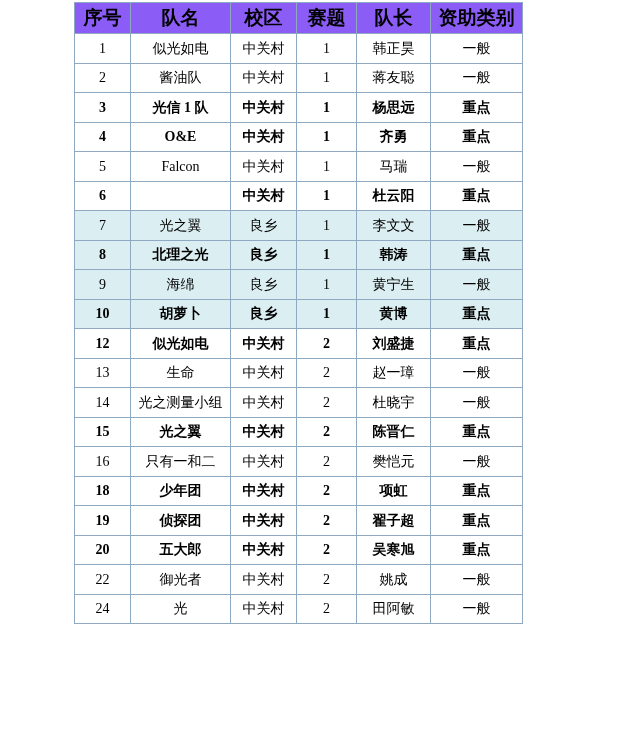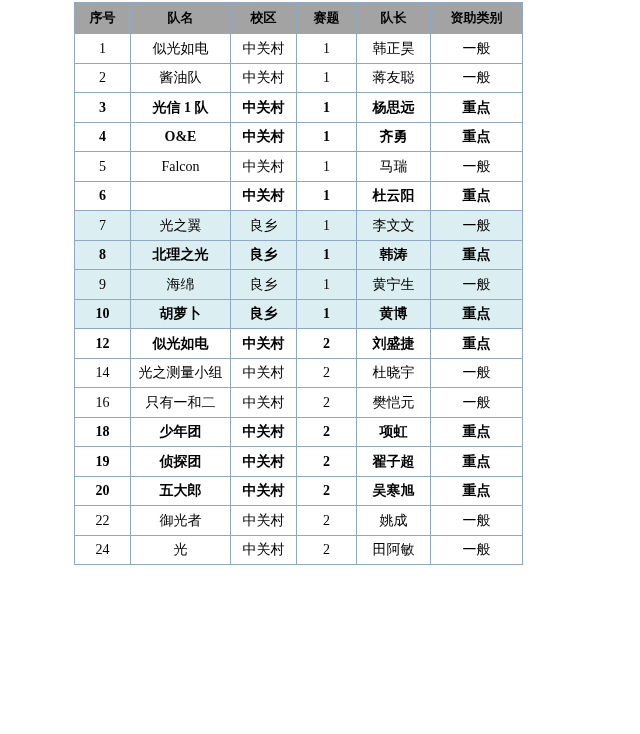--- a/index.html
+++ b/index.html
@@ -40,22 +40,22 @@
   }
   col.c0 { width: 56px; }
   col.c1 { width: 100px; }
   col.c2 { width: 66px; }
   col.c3 { width: 60px; }
   col.c4 { width: 74px; }
   col.c5 { width: 92px; }
 
   table.grid thead td {
     font-weight: bold;
-    font-size: 13px;
-    background: #a3a3a3;
+    font-size: 19px;
+    background: #8b5cf6;
     height: 30px;
   }
   tr.shade td {
     background: #dbeef2;
   }
   tr.plain td {
     background: #ffffff;
   }
   td.red {
     color: #ff0000;
@@ -170,26 +170,42 @@
         </tr>
         <tr class="plain">
           <td class="red bold">12</td>
           <td class="red bold">似光如电</td>
           <td class="red bold">中关村</td>
           <td class="red bold">2</td>
           <td class="red bold">刘盛捷</td>
           <td class="red bold">重点</td>
         </tr>
         <tr class="plain">
+          <td>13</td>
+          <td>生命</td>
+          <td>中关村</td>
+          <td>2</td>
+          <td>赵一璋</td>
+          <td>一般</td>
+        </tr>
+        <tr class="plain">
           <td>14</td>
           <td>光之测量小组</td>
           <td>中关村</td>
           <td>2</td>
           <td>杜晓宇</td>
           <td>一般</td>
+        </tr>
+        <tr class="plain">
+          <td class="red bold">15</td>
+          <td class="red bold">光之翼</td>
+          <td class="red bold">中关村</td>
+          <td class="red bold">2</td>
+          <td class="red bold">陈晋仁</td>
+          <td class="red bold">重点</td>
         </tr>
         <tr class="plain">
           <td>16</td>
           <td>只有一和二</td>
           <td>中关村</td>
           <td>2</td>
           <td>樊恺元</td>
           <td>一般</td>
         </tr>
         <tr class="plain">

